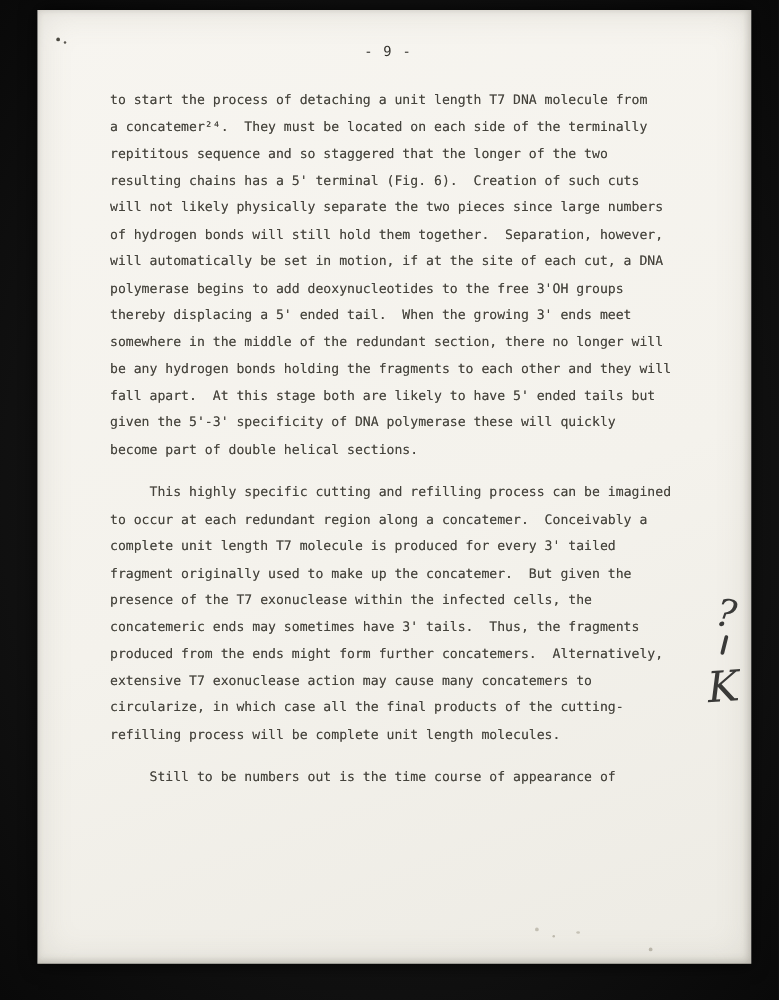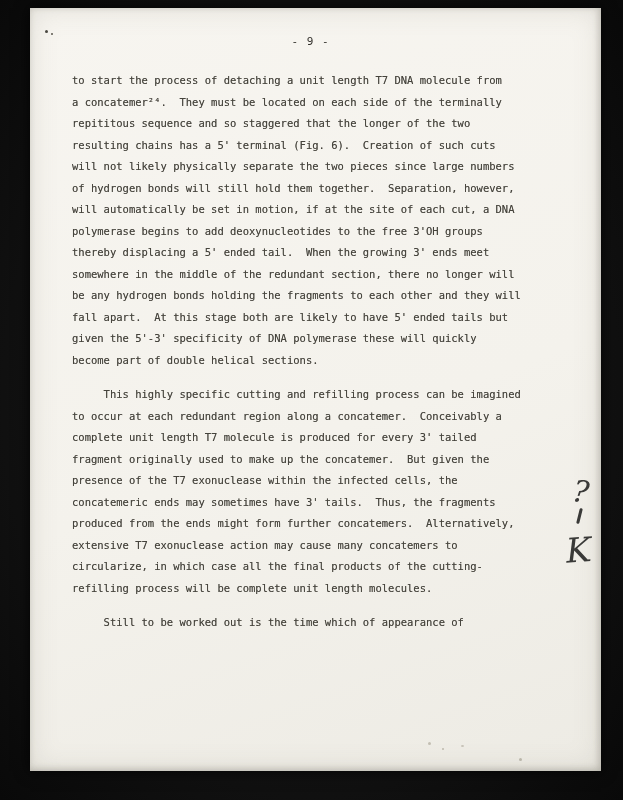--- a/index.html
+++ b/index.html
@@ -35,21 +35,21 @@
     left: 53px;
     top: 27px;
     width: 455px;
     text-align: center;
     font-size: 11px;
     letter-spacing: 1px;
     color: #33312c;
   }
   .body-text {
     position: absolute;
-    left: 42px;
+    left: 58px;
     top: 62px;
     width: 462px;
   }
   .para {
     margin: 0;
     font-size: 10.5px;
     line-height: 21.5px;
     color: #45433c;
     white-space: pre-wrap;
     text-shadow: 0 0 0.5px rgba(70,68,60,0.55);
@@ -117,21 +117,21 @@
       <p class="para">     This highly specific cutting and refilling process can be imagined
 to occur at each redundant region along a concatemer.  Conceivably a
 complete unit length T7 molecule is produced for every 3' tailed
 fragment originally used to make up the concatemer.  But given the
 presence of the T7 exonuclease within the infected cells, the
 concatemeric ends may sometimes have 3' tails.  Thus, the fragments
 produced from the ends might form further concatemers.  Alternatively,
 extensive T7 exonuclease action may cause many concatemers to
 circularize, in which case all the final products of the cutting-
 refilling process will be complete unit length molecules.</p>
-      <p class="para">     Still to be worked out is the time which of appearance of</p>
+      <p class="para">     Still to be numbers out is the time course of appearance of</p>
     </div>
 
     <span class="ann ann-question">?</span>
     <span class="ann ann-dash"></span>
     <span class="ann ann-check">K</span>
 
     <div class="speck" style="left:15px; top:22px; width:3px; height:3px; background:#4a4840;"></div>
     <div class="speck" style="left:21px; top:25px; width:2px; height:2px; background:#5a574e;"></div>
     <div class="speck" style="left:398px; top:734px; width:3px; height:3px; background:#c3bfb3;"></div>
     <div class="speck" style="left:412px; top:740px; width:2px; height:2px; background:#bdb9ad;"></div>

